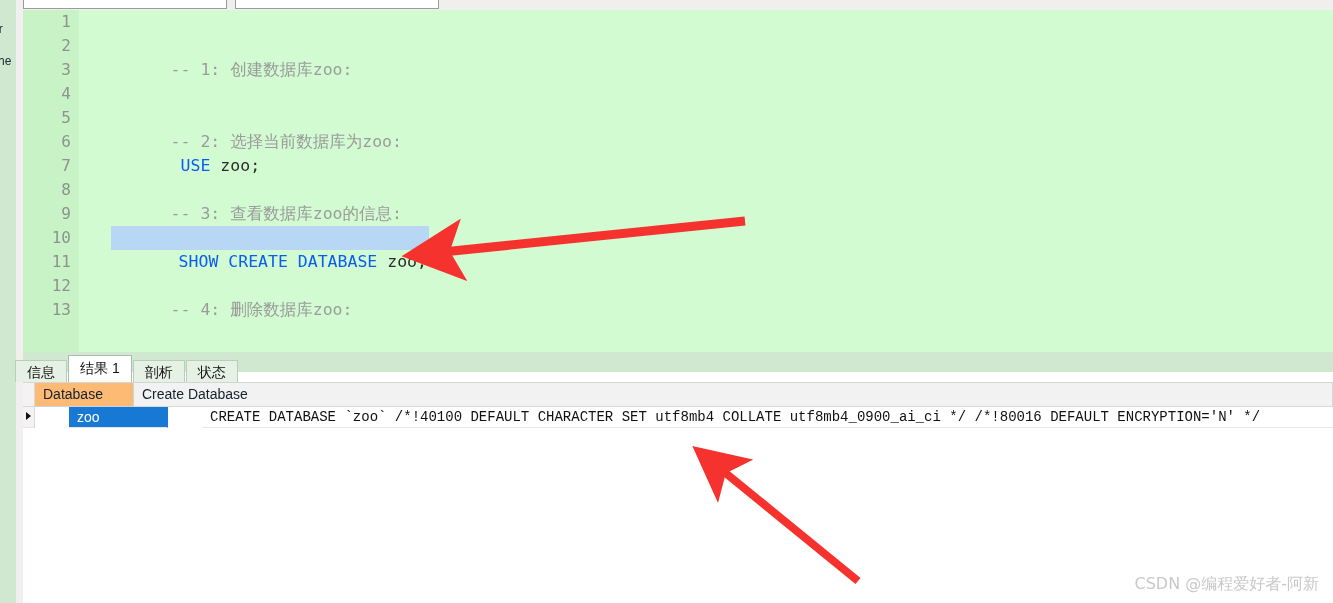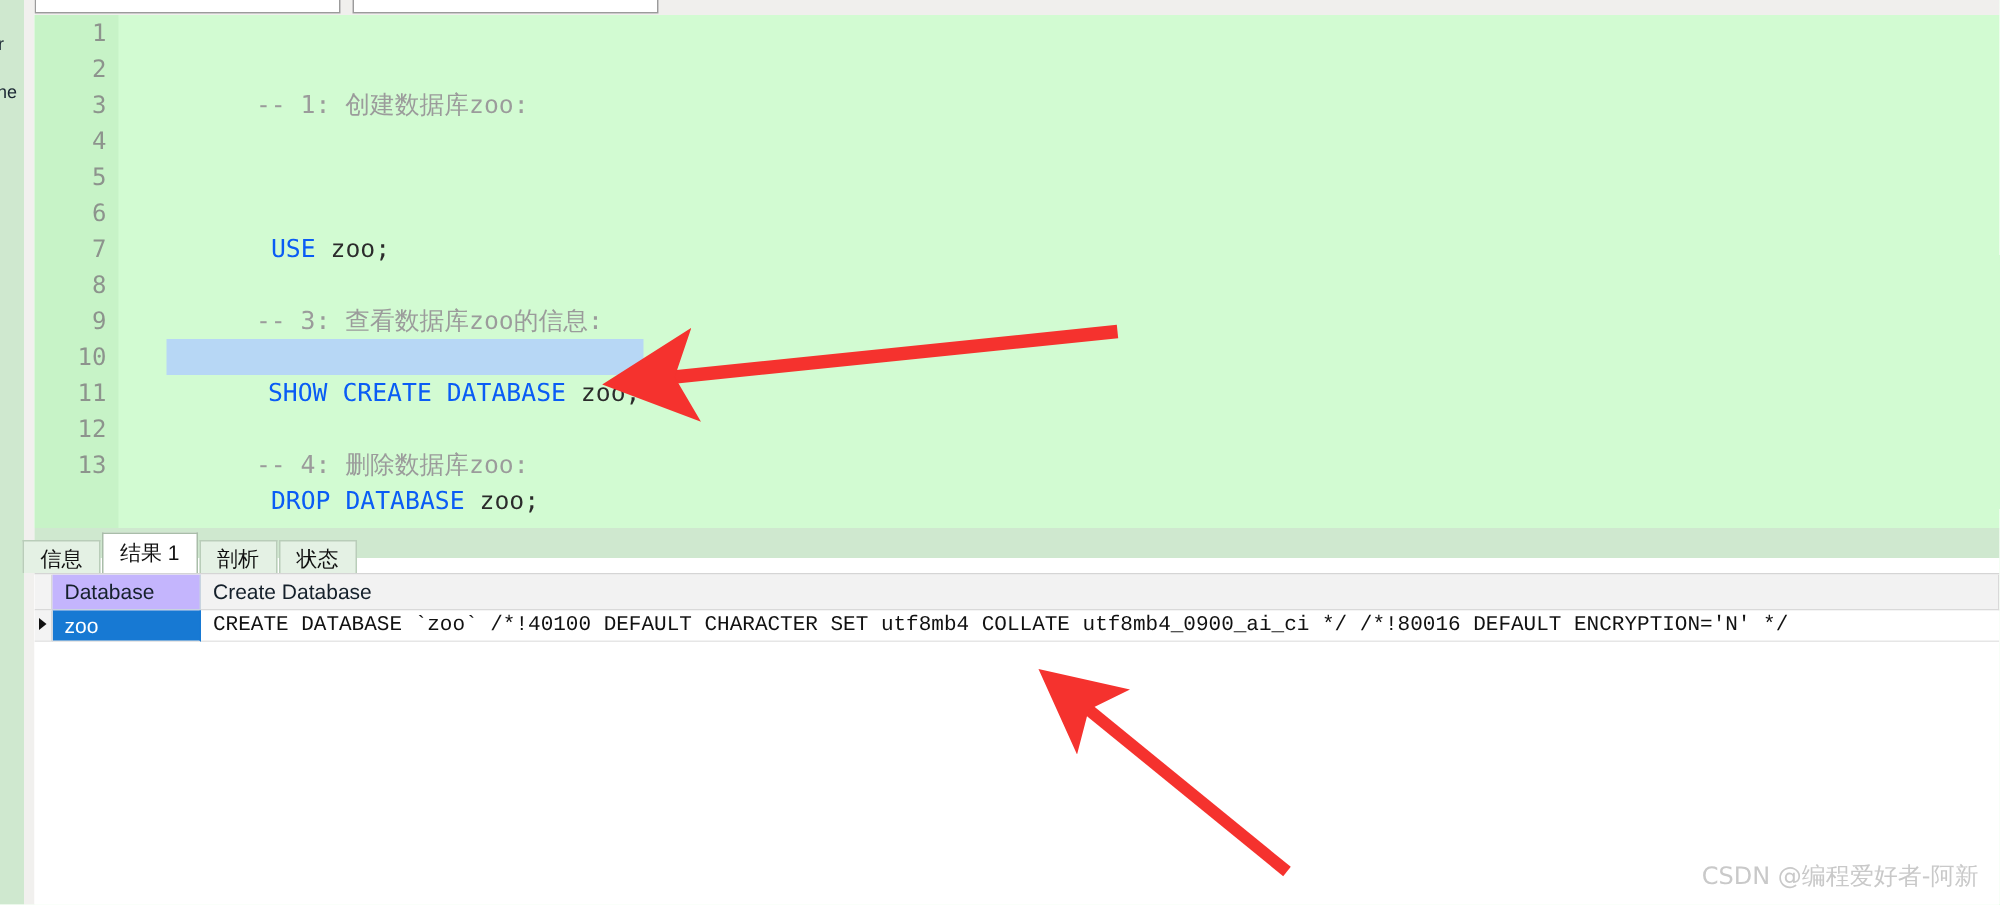--- a/index.html
+++ b/index.html
@@ -161,21 +161,21 @@
   .head-corner {
     width: 12px; height: 24px;
     background: #f3f3f3;
     border-right: 1px solid #d9d9d9;
     border-bottom: 1px solid #d9d9d9;
     box-sizing: border-box;
   }
   .head-cell {
     height: 24px;
     line-height: 23px;
-    background: #c4b5fd;
+    background: #fdba74;
     border-right: 1px solid #c8d4e0;
     border-bottom: 1px solid #c8d4e0;
     box-sizing: border-box;
     padding-left: 8px;
     font-size: 14px;
     color: #15202b;
     white-space: nowrap;
   }
   #head-database { width: 99px; }
   #head-create-database { flex: 1; background: #f2f2f2; border-right-color: #d9d9d9; border-bottom-color: #d9d9d9; }
@@ -204,20 +204,21 @@
   }
   .cell {
     height: 21px;
     line-height: 20px;
     box-sizing: border-box;
     padding-left: 8px;
     font-size: 14px;
     white-space: nowrap;
     border-bottom: 1px solid #e6e6e6;
     overflow: hidden;
+    margin-left: 34px;
   }
   #cell-database {
     width: 99px;
     background: #1779d3;
     color: #ffffff;
     border-right: 1px solid #1779d3;
   }
   #cell-create-database {
     flex: 1;
     background: #ffffff;
@@ -275,40 +276,40 @@
     <div class="gutter-num" style="top:288px">13</div>
   </div>
 
   <div id="code">
 
     <div class="code-line" style="top:24px; left:32px">
       <span class="tok-comment">-- 1: 创建数据库zoo:</span>
     </div>
 
 
+    <div class="code-line" style="top:96px; left:32px">
+      <span class="tok-comment">-- 2: 选择当前数据库为zoo:</span>
+    </div>
 
     <div class="code-line" style="top:120px; left:42px">
       <span class="tok-kw">USE</span><span class="tok-id"> zoo;</span>
     </div>
 
     <div class="code-line" style="top:168px; left:32px">
       <span class="tok-comment">-- 3: 查看数据库zoo的信息:</span>
     </div>
 
     <div class="code-line sel-line" style="top:216px; left:40px">
       <span class="tok-kw">SHOW CREATE DATABASE</span><span class="tok-id"> zoo;</span>
     </div>
 
     <div class="code-line" style="top:264px; left:32px">
       <span class="tok-comment">-- 4: 删除数据库zoo:</span>
     </div>
 
-    <div class="code-line" style="top:288px; left:42px">
-      <span class="tok-kw">DROP DATABASE</span><span class="tok-id"> zoo;</span>
-    </div>
   </div>
 </div>
 
 <div id="tabbar">
   <div id="tabbar-inner">
     <div class="res-tab">信息</div>
     <div class="res-tab active">结果 1</div>
     <div class="res-tab">剖析</div>
     <div class="res-tab">状态</div>
   </div>

